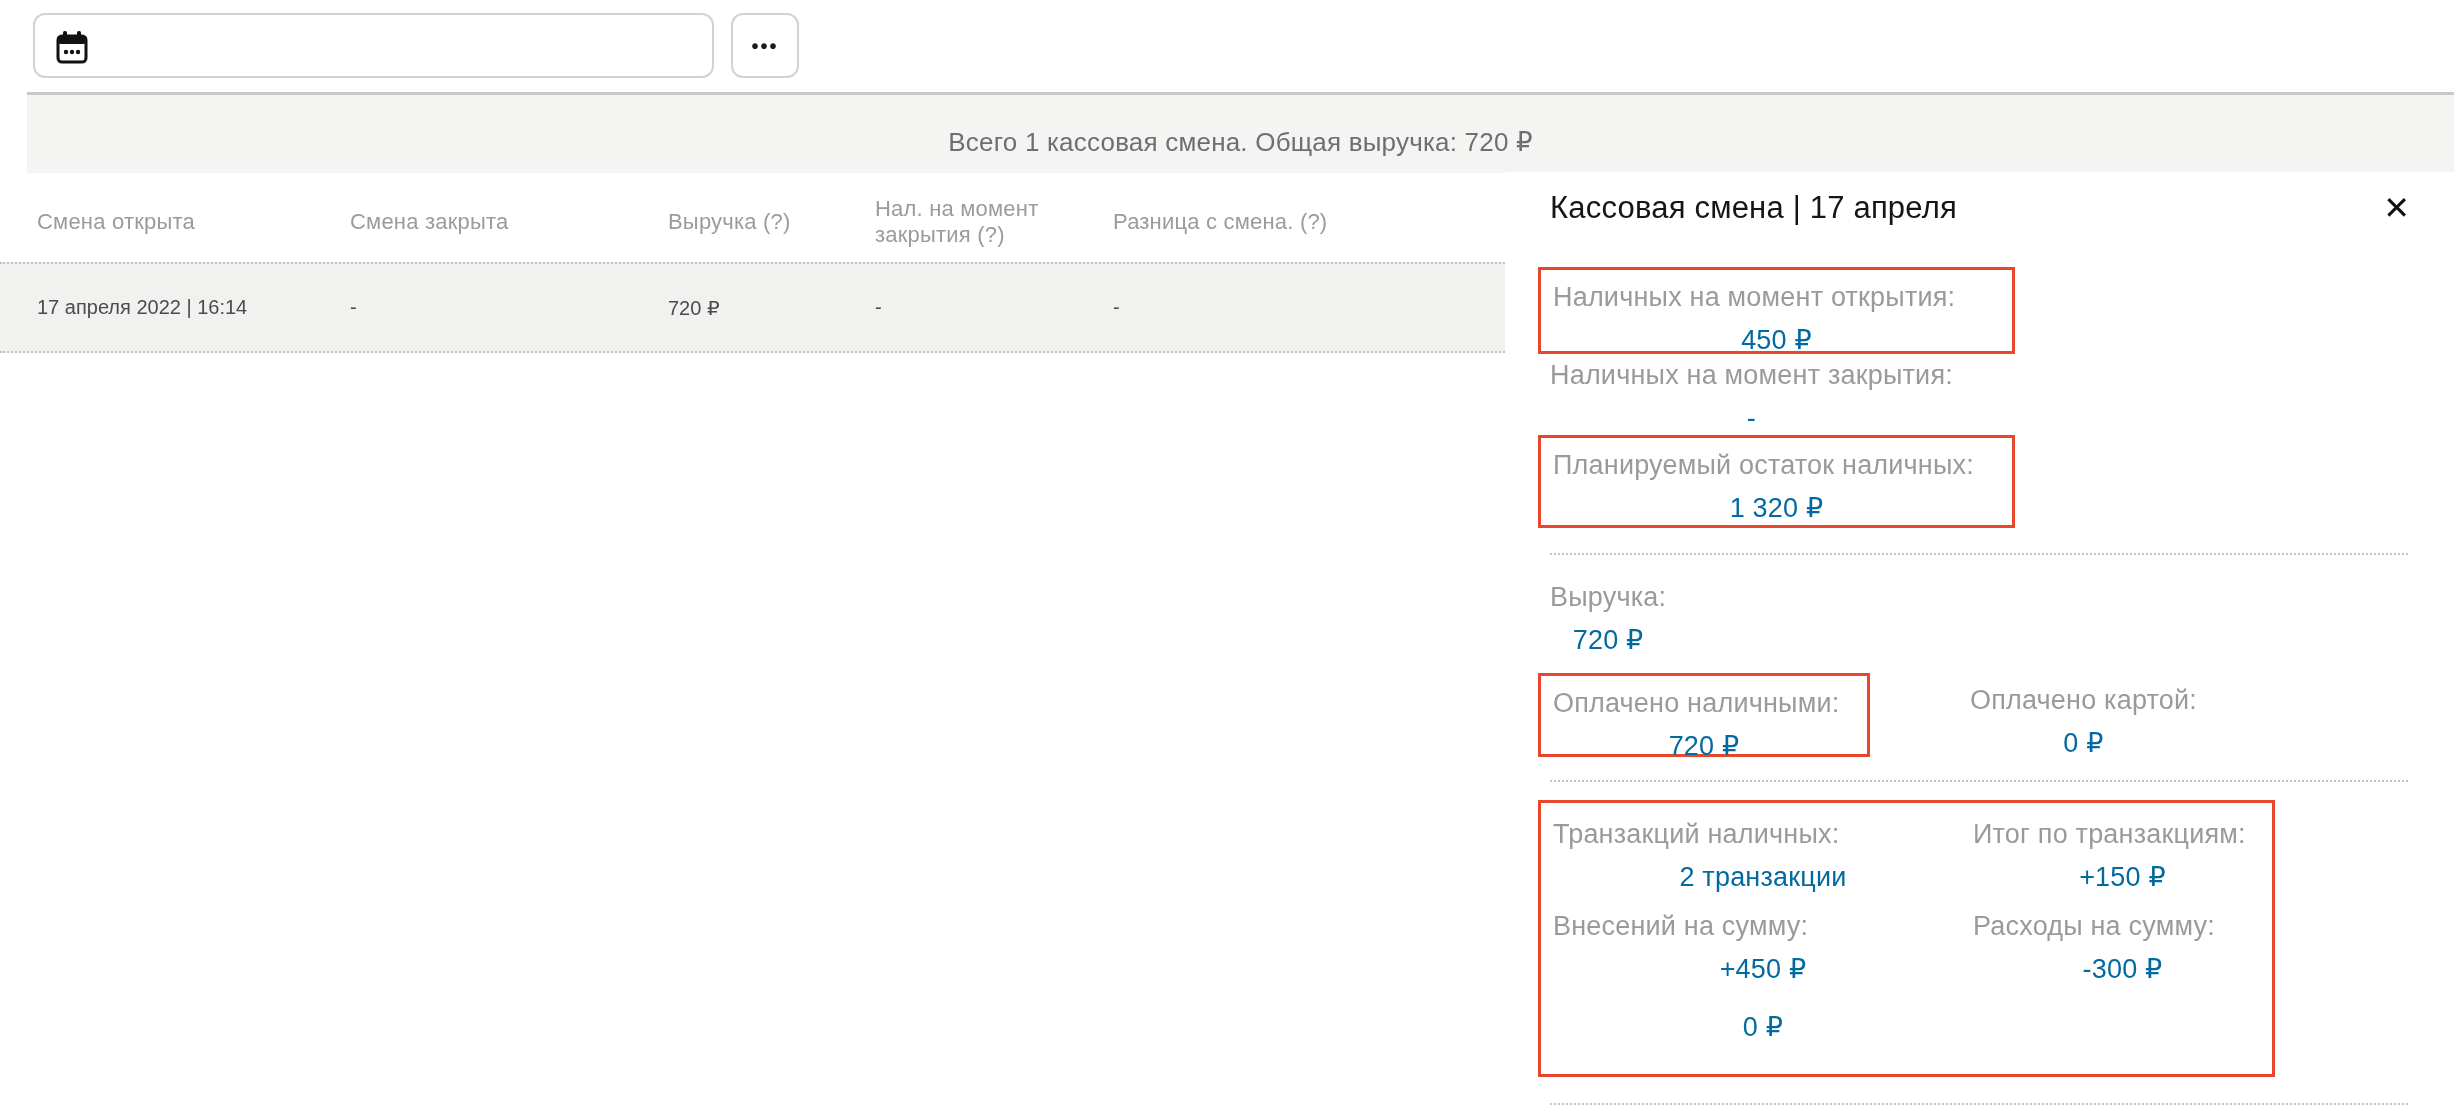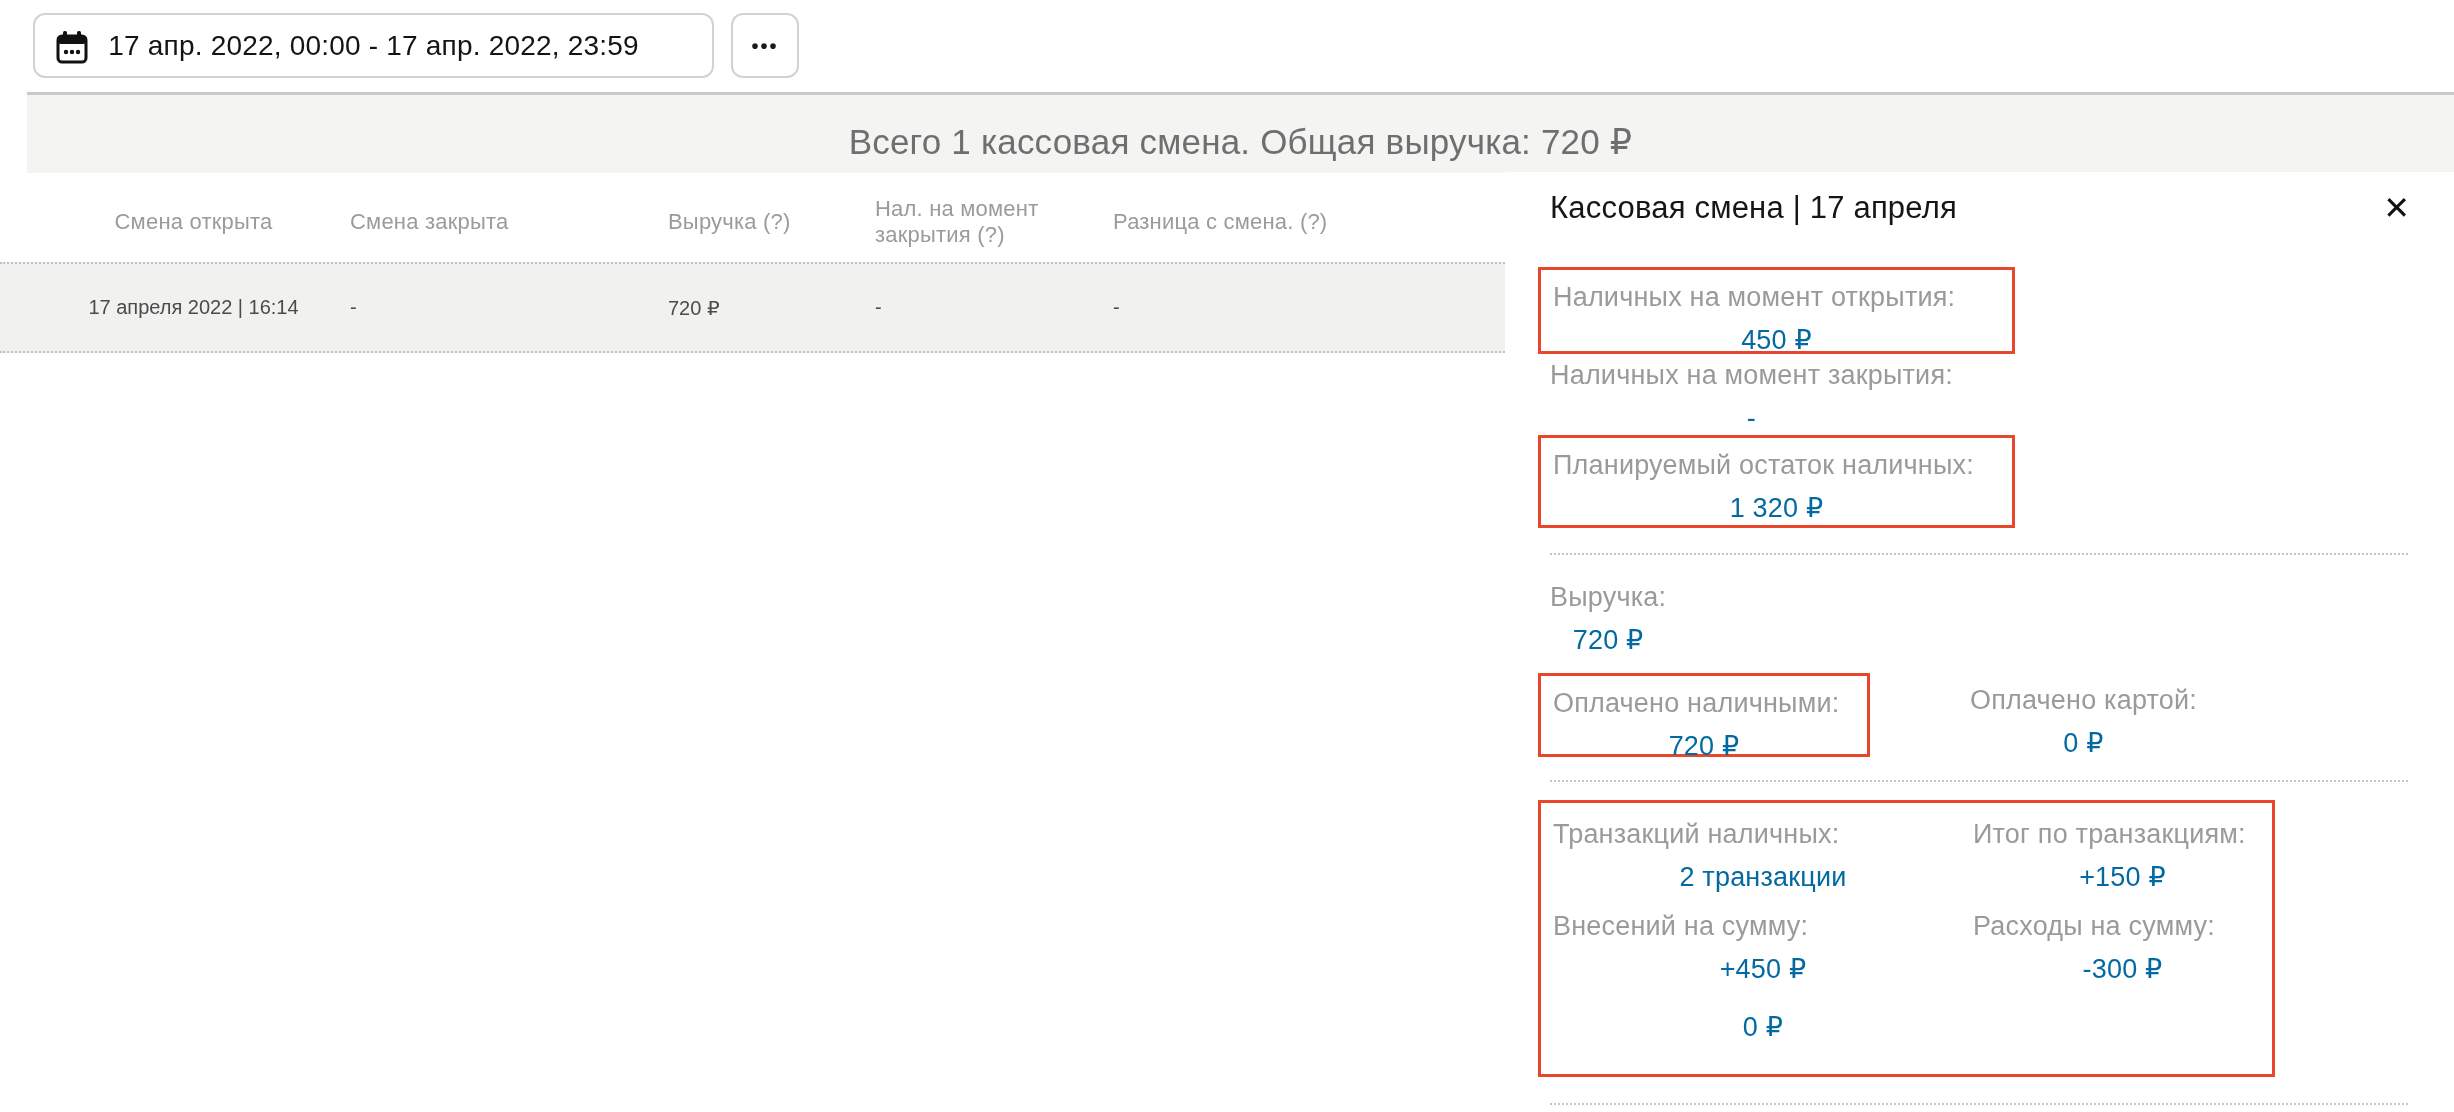--- a/index.html
+++ b/index.html
@@ -29,34 +29,34 @@
     cursor:pointer;
   }
   .more-btn .dots { font-size:20px; font-weight:bold; letter-spacing:2px; color:#1b1b1b; line-height:1; }
 
   
   .banner {
     left:27px; top:92px; width:2427px; height:81px;
     background:#f4f4f3; border-top:3px solid #c9c9c9;
     display:flex; align-items:center; justify-content:center;
   }
-  .banner-text { font-size:35px; color:#6f6f6f; letter-spacing:.2px;margin-top:16px; }
+  .banner-text { font-size:26px; color:#6f6f6f; letter-spacing:.2px;margin-top:16px; }
 
   
   .table-area { left:0; top:173px; width:1505px; }
   .thead { display:flex; align-items:center; height:89px; padding-left:37px; padding-top:8px; }
   .th { font-size:22px; color:#9b9b9b; letter-spacing:.2px; }
   .trow {
     display:flex; align-items:center; height:91px; padding-left:37px;
     background:#f1f1f0;
     border-top:2px dotted #c2c2c2; border-bottom:2px dotted #c2c2c2;
     cursor:pointer;
   }
   .td { font-size:20px; color:#4b4b4b; }
-  .c1 { width:313px;text-align:center; } .c2 { width:318px; } .c3 { width:207px; } .c4 { width:238px; } .c5 { flex:1; }
+  .c1 { width:313px; } .c2 { width:318px; } .c3 { width:207px; } .c4 { width:238px; } .c5 { flex:1; }
 
   
   .vdivider { left:1505px; top:173px; width:2px; height:939px; background:#dcdcdc; }
   .panel { left:1505px; top:172px; width:949px; height:940px; background:#fff; }
   .panel-head {
     position:absolute; left:45px; top:18px; right:40px;
     display:flex; align-items:flex-start; justify-content:space-between;
   }
   .panel-title { font-size:31px; font-weight:500; color:#161616; letter-spacing:.2px; }
   .close-btn { font-size:32px; color:#111; line-height:1; cursor:pointer; padding:2px 4px; }
@@ -88,21 +88,20 @@
     <svg width="34" height="36" viewBox="0 0 34 36">
       <rect x="3" y="6" width="28" height="26" rx="4" fill="none" stroke="#111" stroke-width="3"></rect>
       <rect x="3" y="6" width="28" height="8" rx="3" fill="#111"></rect>
       <rect x="8" y="1" width="4" height="7" rx="1.5" fill="#111"></rect>
       <rect x="22" y="1" width="4" height="7" rx="1.5" fill="#111"></rect>
       <circle cx="11" cy="22" r="2.2" fill="#111"></circle>
       <circle cx="17" cy="22" r="2.2" fill="#111"></circle>
       <circle cx="23" cy="22" r="2.2" fill="#111"></circle>
     </svg>
   </span>
-  <span class="date-text">17 апр. 2022, 00:00 - 17 апр. 2022, 23:59</span>
 </div>
 
 <div class="abs more-btn">
   <span class="dots">•••</span>
 </div>
 
 <div class="abs banner">
   <span class="banner-text">Всего 1 кассовая смена. Общая выручка: 720 ₽</span>
 </div>
 

